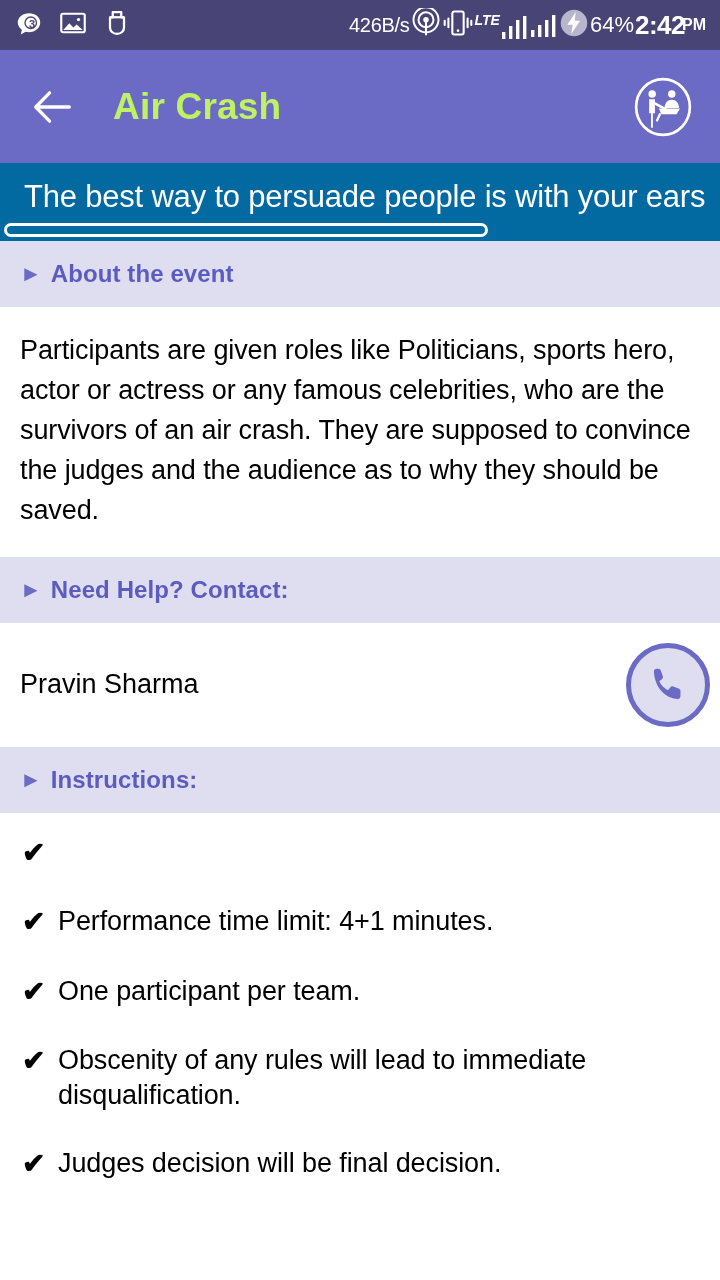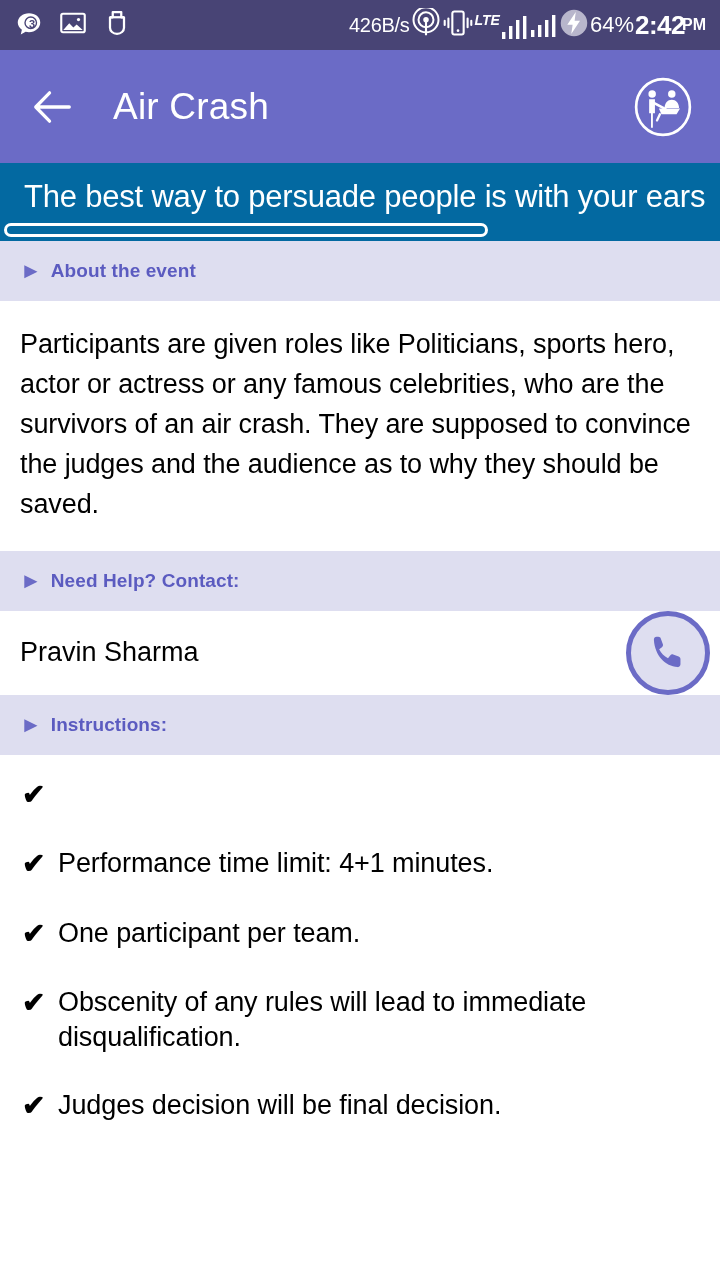--- a/index.html
+++ b/index.html
@@ -79,22 +79,22 @@
     box-sizing: border-box;
   }
   .back-arrow {
     width: 46px;
     height: 46px;
     flex: 0 0 auto;
     cursor: pointer;
   }
   .app-title {
     font-size: 37px;
-    font-weight: normal;
-    color: #ffffff;
+    font-weight: bold;
+    color: #bef264;
     margin-left: 37px;
     letter-spacing: 0.2px;
     white-space: nowrap;
   }
   .app-bar-action {
     margin-left: auto;
     width: 62px;
     height: 62px;
     flex: 0 0 auto;
     cursor: pointer;
@@ -138,41 +138,41 @@
     box-sizing: border-box;
   }
   .section-marker {
     color: #6B6BC6;
     font-size: 22px;
     line-height: 1;
     margin-right: 9px;
   }
   .section-title {
     color: #5B5BC0;
-    font-size: 19px;
+    font-size: 24px;
     font-weight: bold;
     letter-spacing: 0.1px;
   }
 
   .section-body {
     background: #ffffff;
     padding: 24px 26px 26px 20px;
     box-sizing: border-box;
   }
   .body-paragraph {
     font-size: 27px;
     color: #000000;
     line-height: 1.48;
     letter-spacing: -0.1px;
   }
 
   
   .contact-row {
     background: #ffffff;
-    height: 84px;
+    height: 124px;
     display: flex;
     align-items: center;
     padding: 0 10px 0 20px;
     box-sizing: border-box;
   }
   .contact-name {
     font-size: 27px;
     color: #000000;
   }
   .call-button {

